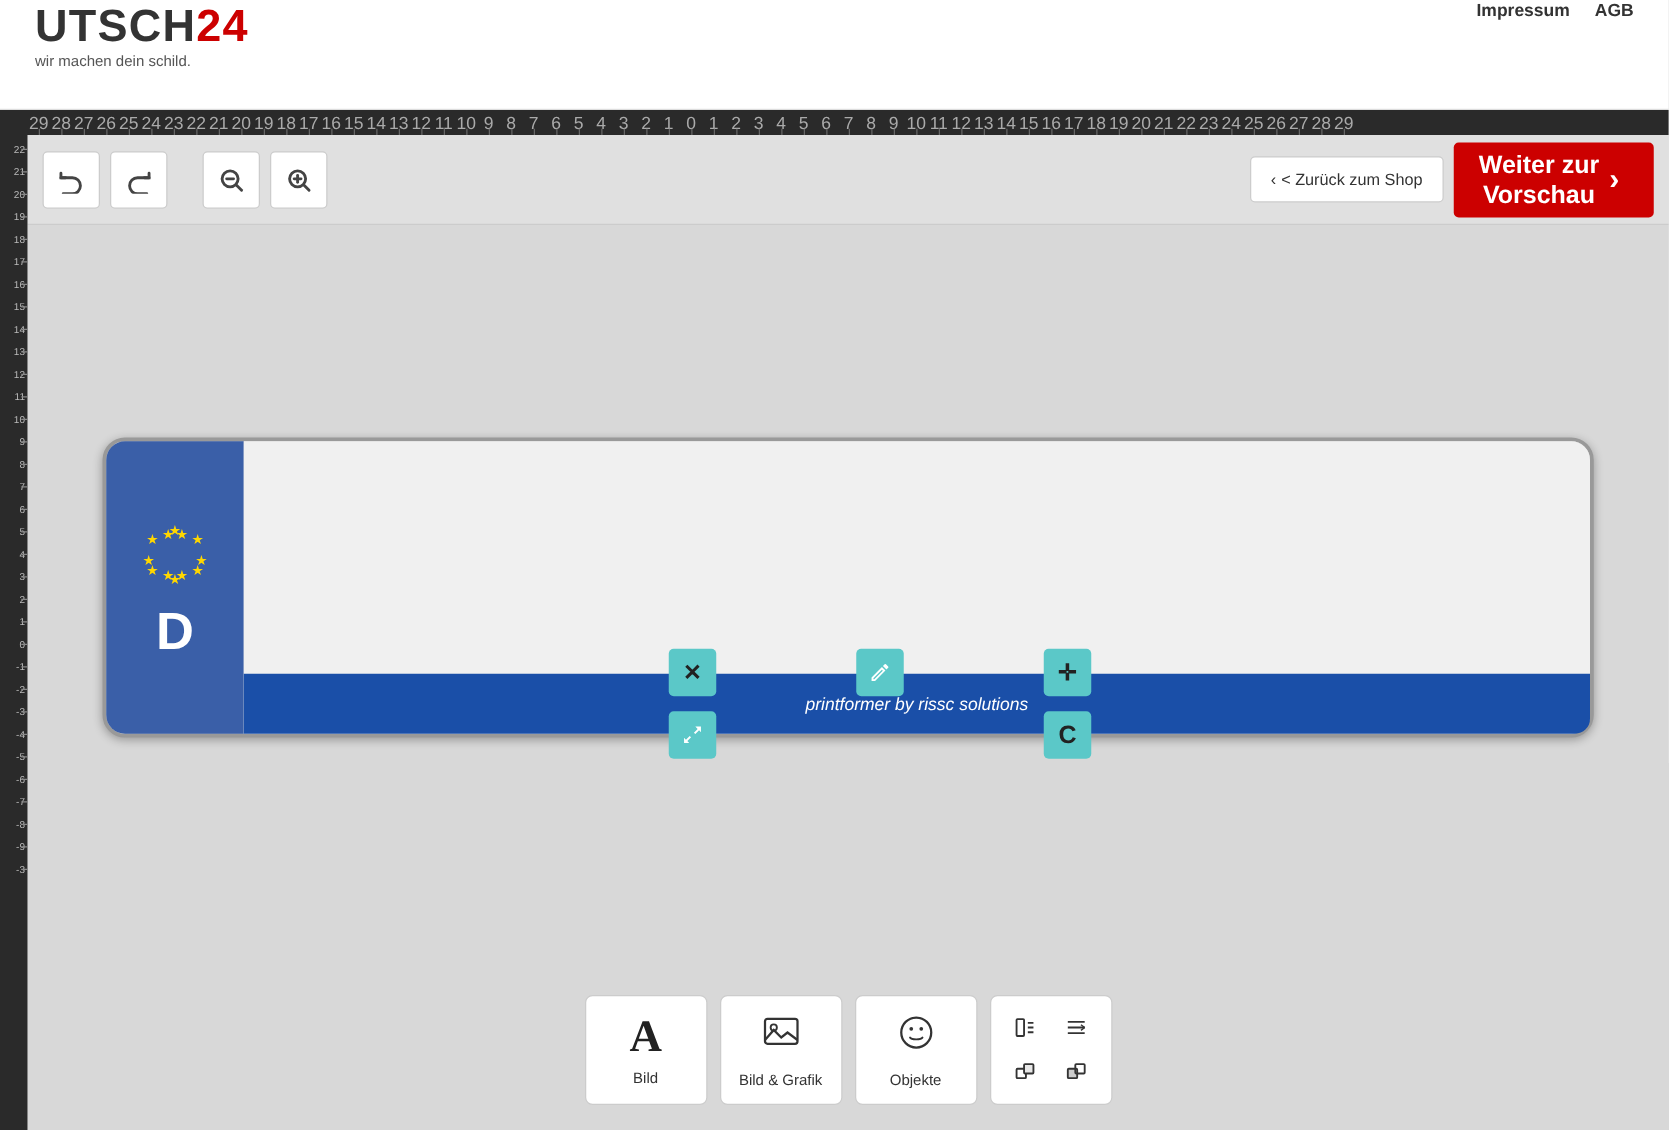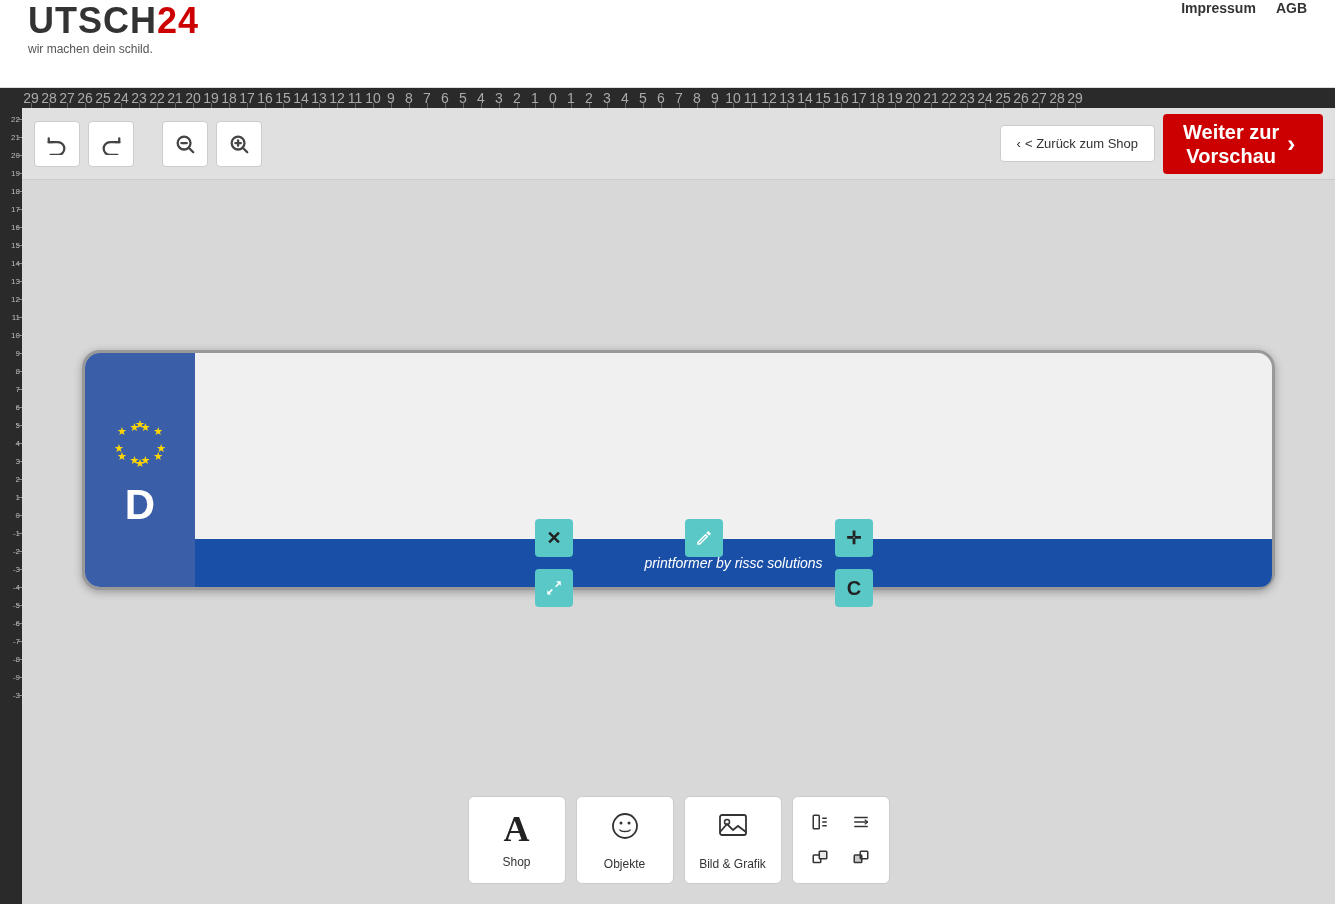--- a/index.html
+++ b/index.html
@@ -531,44 +531,44 @@
         </div>
       </div>
     </div>
   </div>
 
   <div id="bottom-toolbar">
 
 
     <button class="bottom-btn">
       <span class="icon" style="font-size:36px; font-weight:900; font-family:serif; color:#222; line-height:1;">A</span>
-      <span>Shop</span>
+      <span>Bild</span>
+    </button>
+
+    <button class="bottom-btn">
+      <span class="icon">
+        <svg width="32" height="32" viewBox="0 0 32 32" fill="none">
+          <rect x="3" y="5" width="26" height="20" rx="2" stroke="#333" stroke-width="1.8" fill="none"></rect>
+          <circle cx="10" cy="12" r="2.5" stroke="#333" stroke-width="1.5"></circle>
+          <polyline points="3,22 10,14 16,20 21,16 29,22" stroke="#333" stroke-width="1.8" fill="none"></polyline>
+        </svg>
+      </span>
+      <span>Bild &amp; Grafik</span>
     </button>
 
     <button class="bottom-btn">
       <span class="icon">
         <svg width="32" height="32" viewBox="0 0 32 32" fill="none">
           <circle cx="16" cy="16" r="12" stroke="#333" stroke-width="1.8"></circle>
           <circle cx="12" cy="13" r="1.5" fill="#333"></circle>
           <circle cx="20" cy="13" r="1.5" fill="#333"></circle>
           <path d="M11 20c1 2 9 2 10 0" stroke="#333" stroke-width="1.5" stroke-linecap="round"></path>
         </svg>
       </span>
       <span>Objekte</span>
-    </button>
-
-    <button class="bottom-btn">
-      <span class="icon">
-        <svg width="32" height="32" viewBox="0 0 32 32" fill="none">
-          <rect x="3" y="5" width="26" height="20" rx="2" stroke="#333" stroke-width="1.8" fill="none"></rect>
-          <circle cx="10" cy="12" r="2.5" stroke="#333" stroke-width="1.5"></circle>
-          <polyline points="3,22 10,14 16,20 21,16 29,22" stroke="#333" stroke-width="1.8" fill="none"></polyline>
-        </svg>
-      </span>
-      <span>Bild &amp; Grafik</span>
     </button>
 
     <div id="btn-last">
       <div class="sub-icon">
         <svg width="18" height="18" viewBox="0 0 24 24" fill="none" stroke="#333" stroke-width="2">
           <rect x="3" y="3" width="8" height="18" rx="1"></rect>
           <line x1="15" y1="7" x2="21" y2="7"></line>
           <line x1="15" y1="12" x2="21" y2="12"></line>
           <line x1="15" y1="17" x2="21" y2="17"></line>
         </svg>

